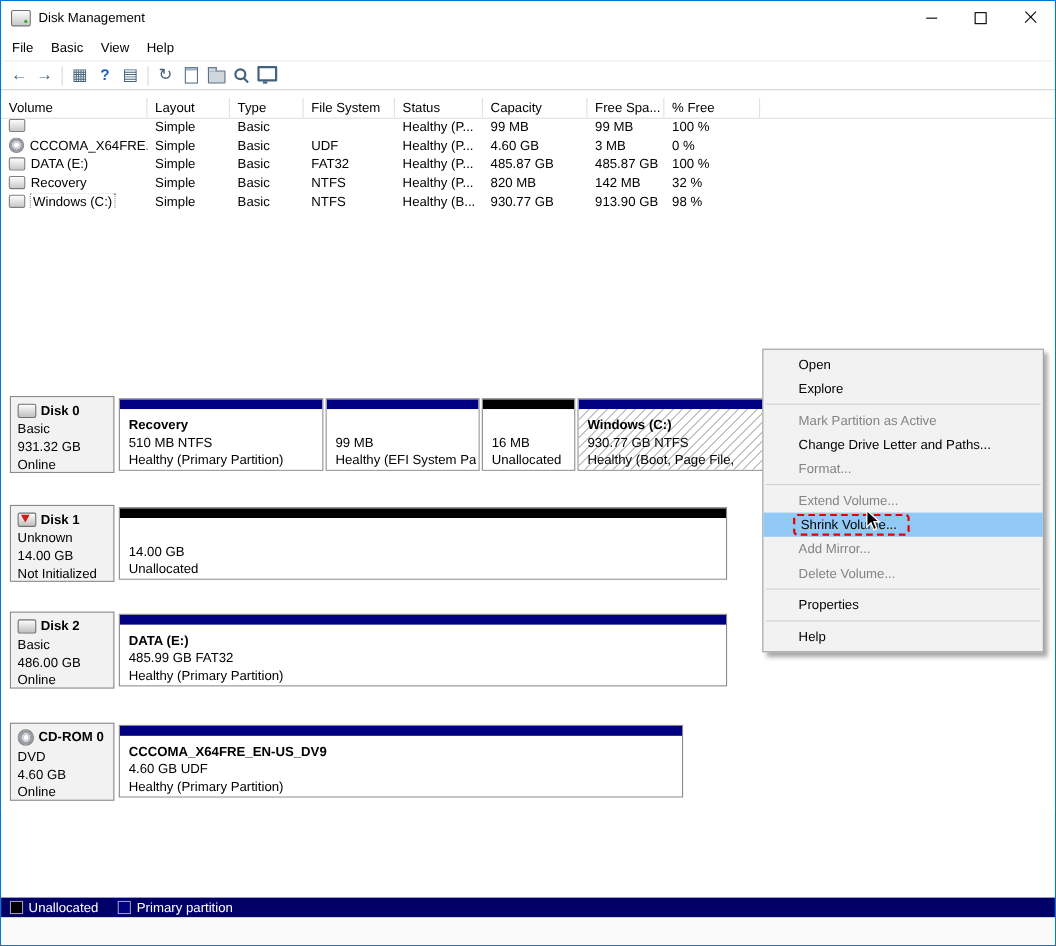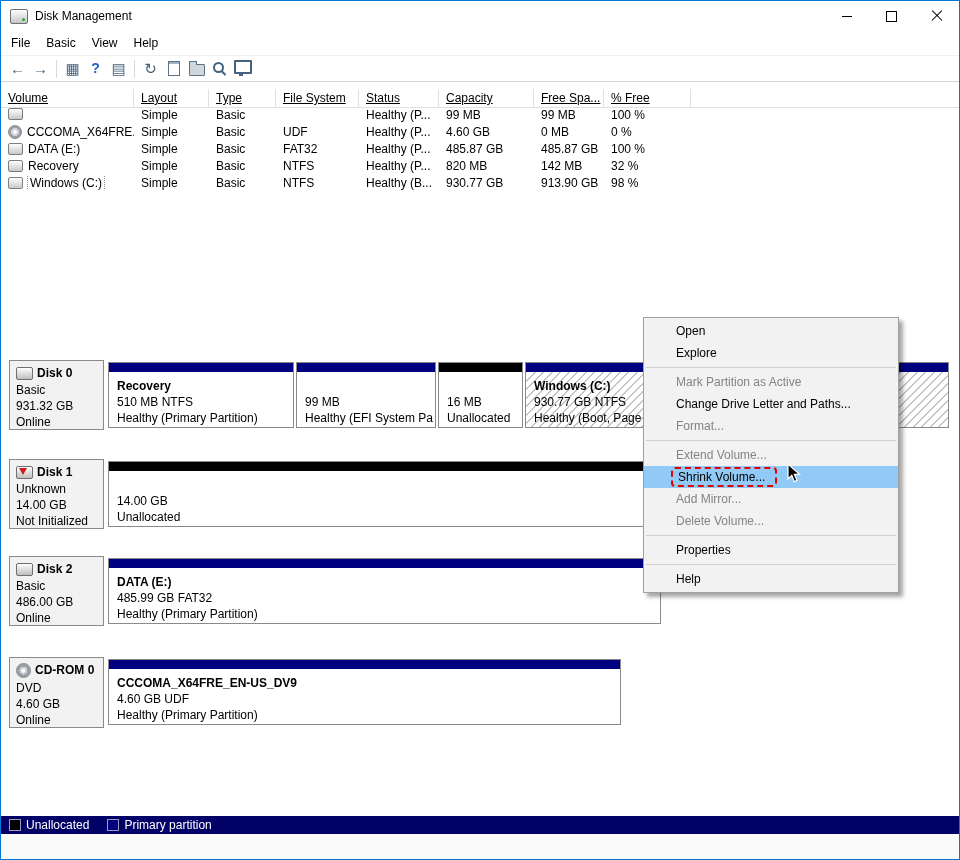--- a/index.html
+++ b/index.html
@@ -35,21 +35,21 @@
   .icon-folder::before{content:"";position:absolute;top:-4px;left:-1px;width:6px;height:3px;background:#cfd6dc;border:1px solid #5b7186;border-bottom:none;}
   .icon-mag{position:relative;width:15px;height:15px;}
   .icon-mag::before{content:"";position:absolute;left:1px;top:1px;width:7px;height:7px;border:2px solid #44627c;border-radius:50%;}
   .icon-mag::after{content:"";position:absolute;left:10px;top:9px;width:6px;height:2px;background:#44627c;transform:rotate(45deg);transform-origin:0 0;}
   .icon-monitor{width:14px;height:10px;border:2px solid #44627c;border-radius:1px;position:relative;margin-bottom:4px;}
   .icon-monitor::after{content:"";position:absolute;left:3px;bottom:-4px;width:4px;height:2px;background:#44627c;}
 
   
   .volume-list{height:182px;position:relative;background:#fff;}
   .vl-header{display:flex;height:18px;margin-top:7px;border-bottom:1px solid #e0e0e0;}
-  .vl-hcell{box-sizing:border-box;border-right:1px solid #e0e0e0;padding:2px 4px 0 7px;white-space:nowrap;overflow:hidden;text-decoration:underline;}
+  .vl-hcell{box-sizing:border-box;border-right:1px solid #e0e0e0;padding:2px 4px 0 7px;white-space:nowrap;overflow:hidden;}
   .vl-hcell.filler{border-right:none;flex:1;}
   .vl-row{display:flex;height:17px;align-items:flex-start;}
   .vl-cell{box-sizing:border-box;padding:0 4px 0 7px;white-space:nowrap;overflow:hidden;display:flex;align-items:center;}
   .vol-icon{display:inline-block;margin-right:5px;flex:none;}
   .vol-icon.drive{width:13px;height:10px;background:linear-gradient(#fdfdfd,#c9c9c9);border:1px solid #7d7d7d;border-radius:2px;}
   .vol-icon.cd{width:12px;height:12px;border-radius:50%;border:1px solid #8a8a8a;background:radial-gradient(circle,#ffffff 0 2px,#d2d2d8 2px 4px,#9aa0a8 4px 7px);}
   .focus-box{outline:1px dotted #8c8c8c;padding:0 2px;}
 
   
   .graphic{padding:78px 0 0 8px;position:relative;background:#fff;}
@@ -66,21 +66,21 @@
   .part{box-sizing:border-box;border:1px solid #8a8a8a;background:#fff;display:flex;flex-direction:column;overflow:hidden;}
   .band{height:9px;flex:none;}
   .band.primary{background:var(--primary-partition,#000080);}
   .band.unallocated{background:var(--unallocated,#000);}
   .part-body{flex:1;padding:7px 2px 0 8px;background:#fff;}
   .part-body.hatched{background-image:repeating-linear-gradient(135deg,rgba(60,60,60,0.30) 0px,rgba(60,60,60,0.30) 1.4px,transparent 1.4px,transparent 6px);}
   .pt{font-weight:bold;height:16px;white-space:nowrap;overflow:hidden;}
   .pl{height:16px;white-space:nowrap;overflow:hidden;}
 
   
-  .ctx{position:absolute;left:642px;top:316px;width:256px;box-sizing:border-box;background:#f2f2f2;border:1px solid #a0a0a0;box-shadow:4px 4px 4px rgba(0,0,0,0.35);padding:2px 0;z-index:60;}
+  .ctx{position:absolute;left:692px;top:316px;width:256px;box-sizing:border-box;background:#f2f2f2;border:1px solid #a0a0a0;box-shadow:4px 4px 4px rgba(0,0,0,0.35);padding:2px 0;z-index:60;}
   .ctx-item{height:22px;line-height:22px;padding-left:32px;white-space:nowrap;overflow:hidden;}
   .ctx-item.disabled{color:#848484;}
   .ctx-item.hl{background:var(--menu-highlight,#91c9f7);}
   .ctx-sep{height:1px;background:#d0d0d0;margin:3px 2px;}
   .annot{display:inline-block;box-sizing:border-box;height:20px;line-height:16px;border:2px dashed var(--annotation-red,#e20000);border-radius:4px;padding:0 10px 0 5px;margin-left:-5px;vertical-align:top;margin-top:1px;}
 
   
   .cursor{position:absolute;left:786px;top:462px;z-index:70;}
 
   
@@ -181,21 +181,21 @@
         <div class="vl-row">
           <div class="vl-cell" style="width:133px">
             <span class="vol-icon cd"></span>
             <span class="">CCCOMA_X64FRE...</span>
           </div>
           <div class="vl-cell" style="width:75px">Simple</div>
           <div class="vl-cell" style="width:67px">Basic</div>
           <div class="vl-cell" style="width:83px">UDF</div>
           <div class="vl-cell" style="width:80px">Healthy (P...</div>
           <div class="vl-cell" style="width:95px">4.60 GB</div>
-          <div class="vl-cell" style="width:70px">0 MB</div>
+          <div class="vl-cell" style="width:70px">3 MB</div>
           <div class="vl-cell" style="width:87px">0 %</div>
         </div>
         <div class="vl-row">
           <div class="vl-cell" style="width:133px">
             <span class="vol-icon drive"></span>
             <span class="">DATA (E:)</span>
           </div>
           <div class="vl-cell" style="width:75px">Simple</div>
           <div class="vl-cell" style="width:67px">Basic</div>
           <div class="vl-cell" style="width:83px">FAT32</div>

